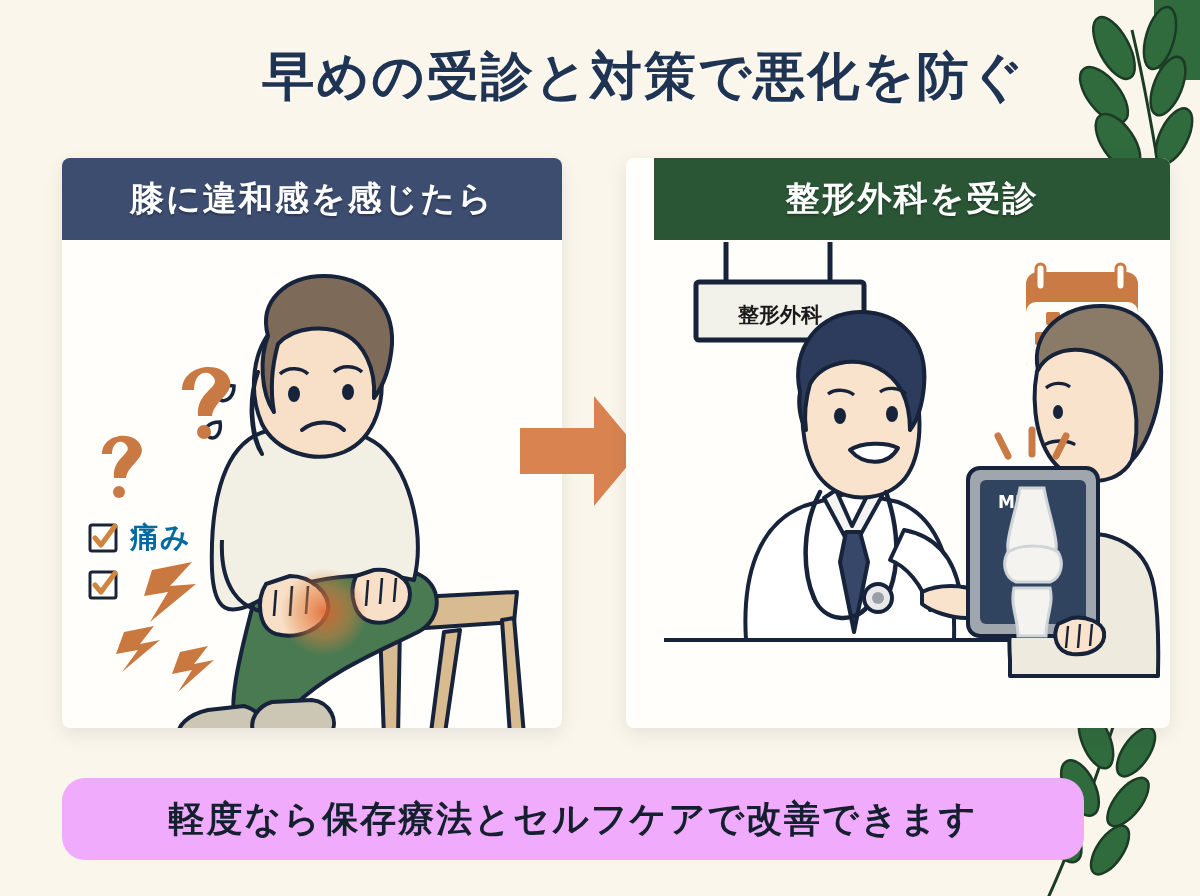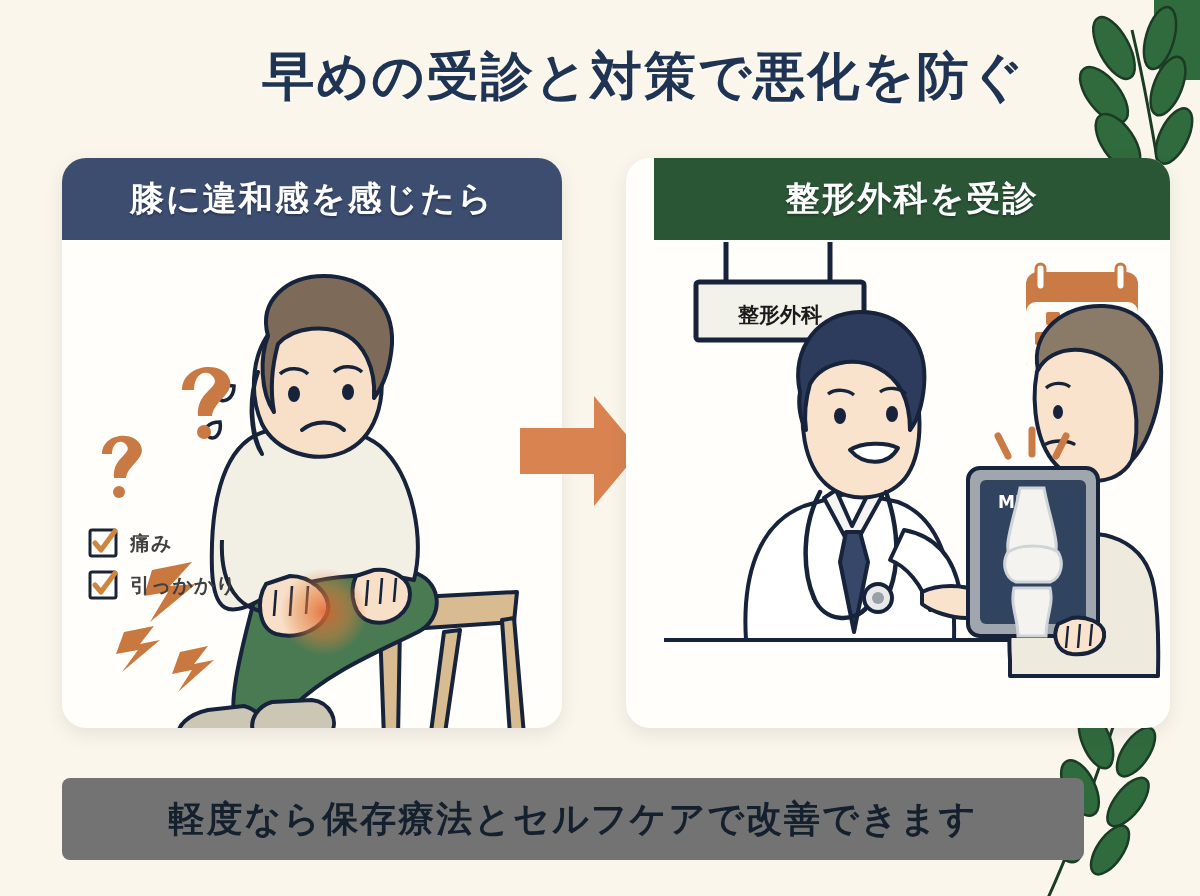--- a/index.html
+++ b/index.html
@@ -19,47 +19,47 @@
   
   .title{
     position:absolute;top:42px;left:0;width:1200px;text-align:center;
     font-size:52px;font-weight:700;color:#1f3353;letter-spacing:2px;
     text-shadow:0 2px 0 rgba(255,255,255,.7);
     padding-left:44px;
   }
 
   
   .card{
-    position:absolute;background:#fffefb;border-radius:24px;
+    position:absolute;background:#fffefb;border-radius:8px;
     box-shadow:0 6px 18px rgba(60,60,60,.10);overflow:hidden;
   }
   .card-left{left:62px;top:158px;width:500px;height:570px;}
   .card-right{left:626px;top:158px;width:516px;height:570px;padding-left:28px;}
   .card-head{
     height:82px;display:flex;align-items:center;justify-content:center;
     color:#fff;font-size:34px;font-weight:700;letter-spacing:2px;
     text-shadow:0 2px 2px rgba(0,0,0,.28);
   }
   .head-navy{background:#3c4d70;}
   .head-green{background:#2b5636;}
   .card-body{position:relative;height:396px;background:#fffefb;}
 
   
   .arrow{position:absolute;left:516px;top:392px;width:128px;height:118px;}
 
   
   .checklist{position:absolute;left:26px;bottom:24px;z-index:6;}
   .check-row{display:flex;align-items:center;margin-bottom:12px;}
   .check-box{width:30px;height:30px;margin-right:12px;flex:none;}
-  .check-label{font-size:20px;font-weight:700;color:#404040;letter-spacing:1px;}
+  .check-label{font-size:29px;font-weight:700;color:#0369a1;letter-spacing:1px;}
 
   
   .footer{
     position:absolute;left:62px;top:778px;width:1022px;height:82px;
-    background:#737373;border-radius:8px;
+    background:#f0abfc;border-radius:23px;
     display:flex;align-items:center;justify-content:center;
   }
   .footer-text{font-size:36px;font-weight:700;color:#15202e;letter-spacing:2px;}
 
   
   .illus{position:absolute;inset:0;}
   .mri-label{font-family:"DejaVu Sans","Liberation Sans",sans-serif;}
   .sign-text{font-size:21px;font-weight:700;fill:#1a1a1a;}
 </style>
 </head>
@@ -211,21 +211,20 @@
           </span>
           <span class="check-label">痛み</span>
         </div>
         <div class="check-row">
           <span class="check-box">
             <svg viewBox="0 0 30 30" width="30" height="30">
               <rect x="2" y="2" width="26" height="26" rx="2" fill="#fff" stroke="#1a2436" stroke-width="3"></rect>
               <path d="M7 15 L13 22 L27 3" fill="none" stroke="#d0853f" stroke-width="5" stroke-linecap="round" stroke-linejoin="round"></path>
             </svg>
           </span>
-          <span class="check-label">引っかかり</span>
         </div>
       </div>
 
     </div>
   </div>
 
   <div class="arrow">
     <svg viewBox="0 0 128 118" width="128" height="118">
       <path d="M4 36 L78 36 L78 4 L124 59 L78 114 L78 82 L4 82 Z" fill="#d98351"></path>
     </svg>

